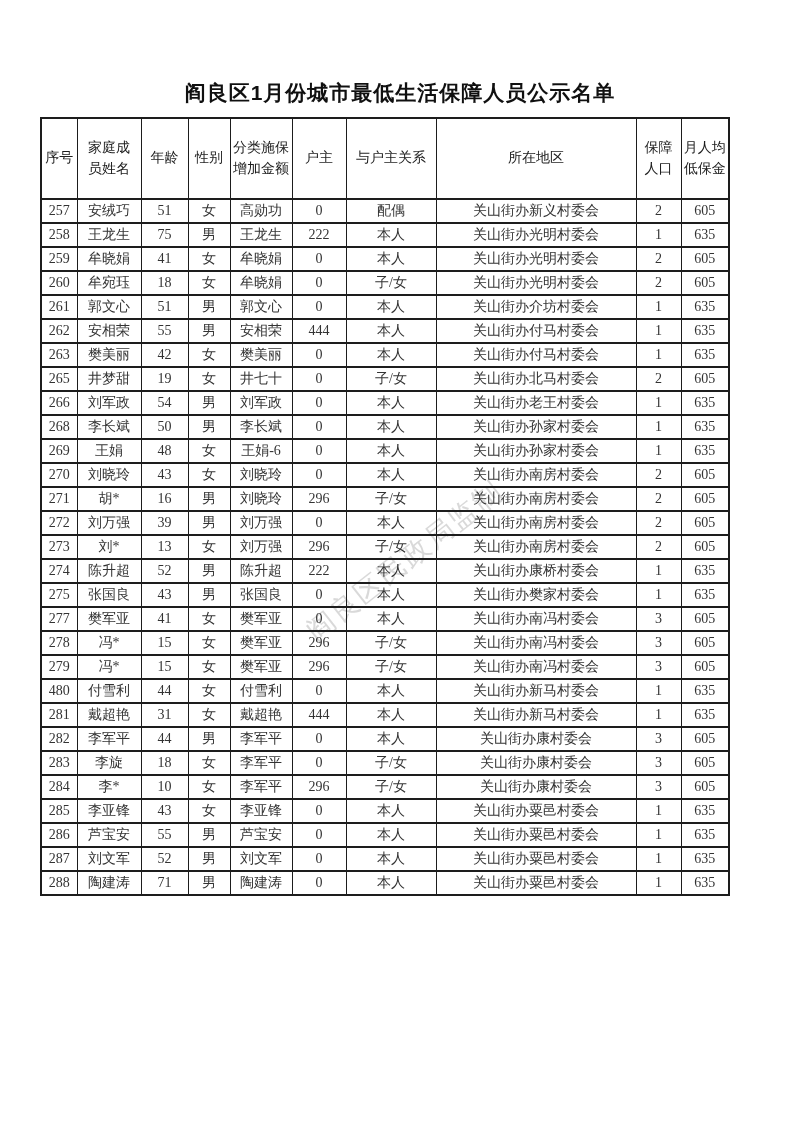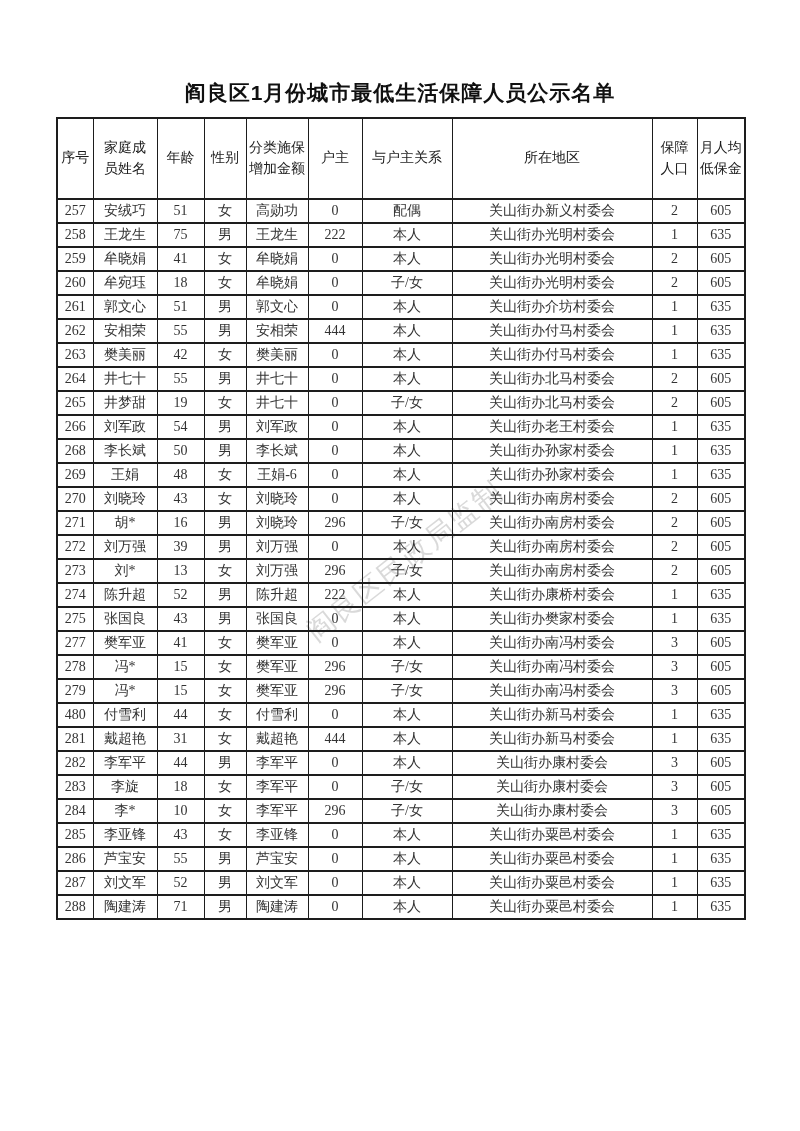--- a/index.html
+++ b/index.html
@@ -39,21 +39,21 @@
     font-size: 28px;
     letter-spacing: 2px;
     color: #c6c6c6;
     opacity: 0.65;
     z-index: 0;
     white-space: nowrap;
     font-family: "Liberation Serif", "DejaVu Serif", serif;
   }
   table.roster {
     position: absolute;
-    left: 56px;
+    left: 40px;
     top: 117px;
     z-index: 1;
     border-collapse: collapse;
     table-layout: fixed;
     background: transparent;
     border: 2px solid #1d1d1d;
   }
   table.roster th,
   table.roster td {
     border-left: 1px solid #1d1d1d;
@@ -208,32 +208,20 @@
           <td>42</td>
           <td>女</td>
           <td>樊美丽</td>
           <td>0</td>
           <td>本人</td>
           <td>关山街办付马村委会</td>
           <td>1</td>
           <td>635</td>
         </tr>
         <tr>
-          <td>264</td>
-          <td>井七十</td>
-          <td>55</td>
-          <td>男</td>
-          <td>井七十</td>
-          <td>0</td>
-          <td>本人</td>
-          <td>关山街办北马村委会</td>
-          <td>2</td>
-          <td>605</td>
-        </tr>
-        <tr>
           <td>265</td>
           <td>井梦甜</td>
           <td>19</td>
           <td>女</td>
           <td>井七十</td>
           <td>0</td>
           <td>子/女</td>
           <td>关山街办北马村委会</td>
           <td>2</td>
           <td>605</td>

